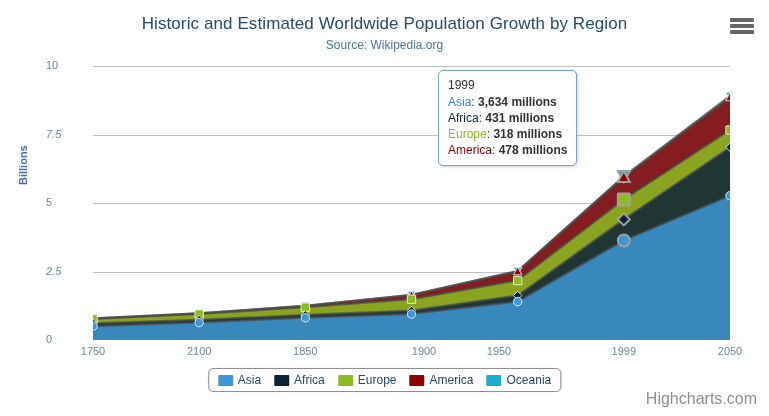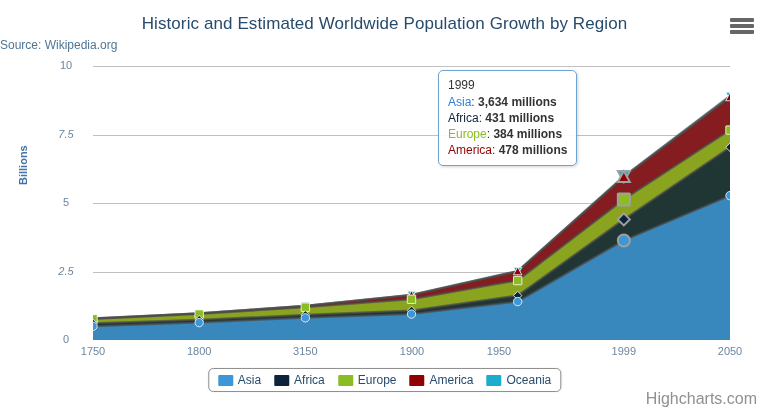--- a/index.html
+++ b/index.html
@@ -30,21 +30,21 @@
     font-size: 17px;
     font-weight: normal;
     color: #274b6d;
     letter-spacing: .1px;
   }
   .chart-subtitle {
     position: absolute;
     left: 0;
     top: 38px;
     width: 769px;
-    text-align: left;
+    text-align: center;
     font-size: 12px;
     color: #4f7694;
   }
 
   
   .ctx-button {
     position: absolute;
     right: 14px;
     top: 16px;
     width: 26px;
@@ -82,21 +82,21 @@
   .axis-line {
     stroke: #c0d0e0;
     stroke-width: 1;
     shape-rendering: crispEdges;
   }
 
   
   .ylabel {
     position: absolute;
     right: 0;
-    text-align: center;
+    text-align: left;
     font-size: 11px;
     color: #6d869f;
     width: 40px;
     transform: translateY(-7px);
   }
   .ylabels-wrap {
     position: absolute;
     left: 40px;
     top: 0;
     width: 46px;
@@ -210,23 +210,23 @@
 
   <div class="ylabels-wrap">
       <div class="ylabel" style="top: 340px;">0</div>
       <div class="ylabel" style="top: 271.5px; font-style: italic;">2.5</div>
       <div class="ylabel" style="top: 203px;">5</div>
       <div class="ylabel" style="top: 134.5px; font-style: italic;">7.5</div>
       <div class="ylabel" style="top: 66px;">10</div>
     </div>
   <div class="xlabels-wrap">
       <div class="xlabel" style="left: 93px;">1750</div>
-      <div class="xlabel" style="left: 199.167px;">1800</div>
-      <div class="xlabel" style="left: 305.333px;">3150</div>
-      <div class="xlabel" style="left: 412px;">1900</div>
+      <div class="xlabel" style="left: 199.167px;">2100</div>
+      <div class="xlabel" style="left: 305.333px;">1850</div>
+      <div class="xlabel" style="left: 424px;">1900</div>
       <div class="xlabel" style="left: 499px;">1950</div>
       <div class="xlabel" style="left: 623.833px;">1999</div>
       <div class="xlabel" style="left: 730px;">2050</div>
     </div>
 
   <div id="plot">
     <svg id="plot-svg" width="637" height="274" viewBox="0 0 637 274">
         <line x1="0" x2="637" y1="274.5" y2="274.5" class="axis-line"></line>
         <line x1="0" x2="637" y1="206.5" y2="206.5" class="grid-line"></line>
         <line x1="0" x2="637" y1="137.5" y2="137.5" class="grid-line"></line>
@@ -278,21 +278,21 @@
         <circle cx="530.8333333333334" cy="174.4284" r="6" fill="#3d96d6" stroke="#a0a0a0" stroke-width="2"></circle>
         <circle cx="637" cy="129.6568" r="4.2" fill="#3d96d6" stroke="#ffffff" stroke-width="0.8"></circle>
       </svg>
   </div>
 
   <div class="tooltip">
     <div class="tt-header">1999</div>
     <div id="tt-rows">
         <div class="tt-row"><span class="tt-name" style="color: rgb(47, 126, 216);">Asia</span><span>: </span><span class="tt-val">3,634 millions</span></div>
         <div class="tt-row"><span class="tt-name" style="color: rgb(13, 35, 58);">Africa</span><span>: </span><span class="tt-val">431 millions</span></div>
-        <div class="tt-row"><span class="tt-name" style="color: rgb(139, 188, 33);">Europe</span><span>: </span><span class="tt-val">384 millions</span></div>
+        <div class="tt-row"><span class="tt-name" style="color: rgb(139, 188, 33);">Europe</span><span>: </span><span class="tt-val">318 millions</span></div>
         <div class="tt-row"><span class="tt-name" style="color: rgb(145, 0, 0);">America</span><span>: </span><span class="tt-val">478 millions</span></div>
       </div>
   </div>
 
   <div class="legend" id="legend">
       <div class="legend-item">
         <span class="legend-swatch" style="background: rgb(61, 150, 214);"></span>
         <span>Asia</span>
       </div>
       <div class="legend-item">

